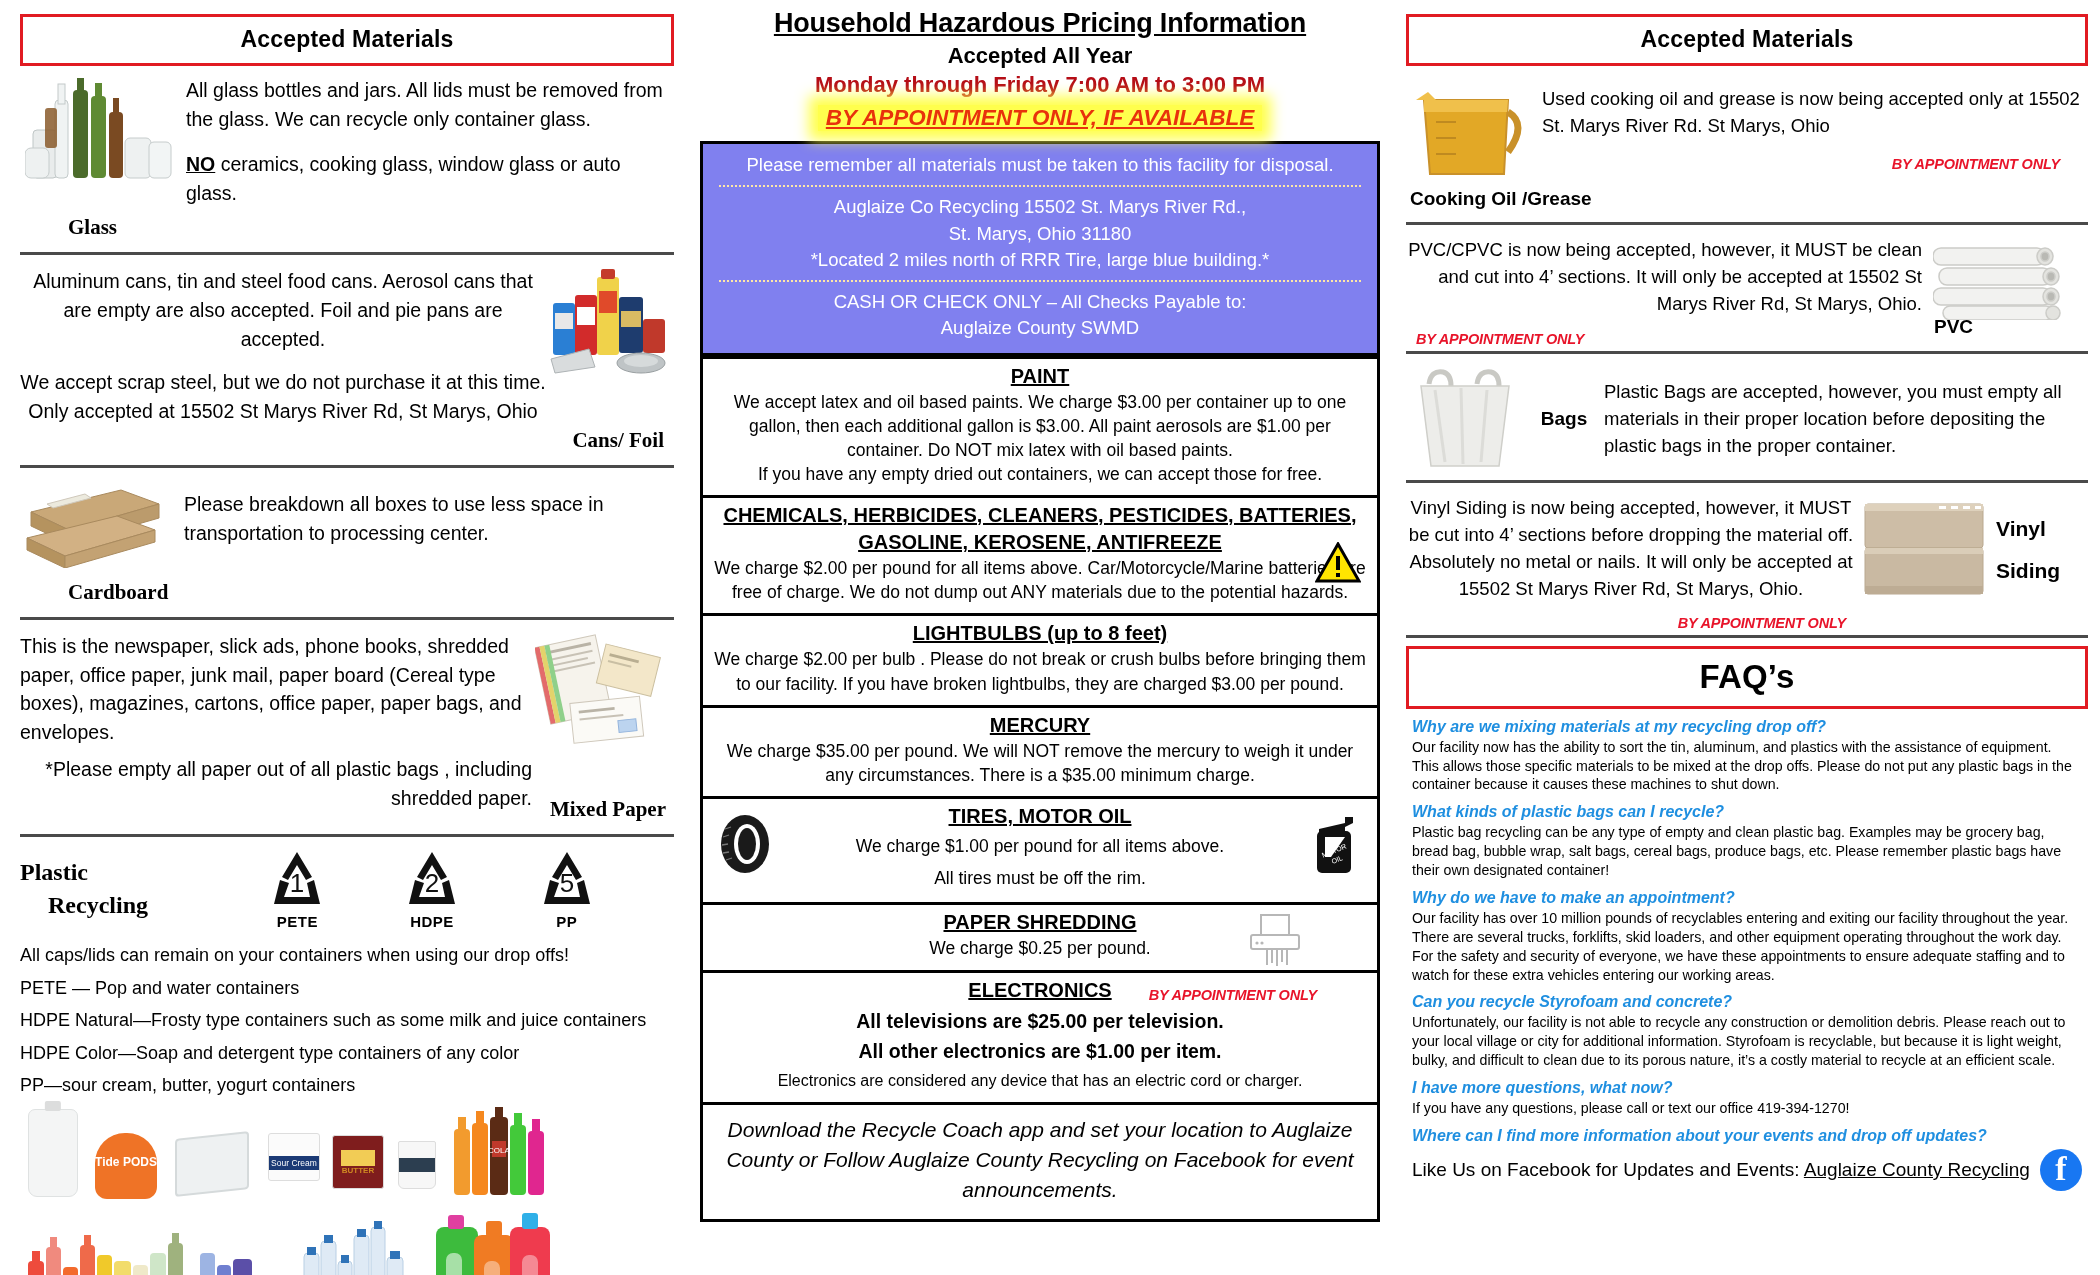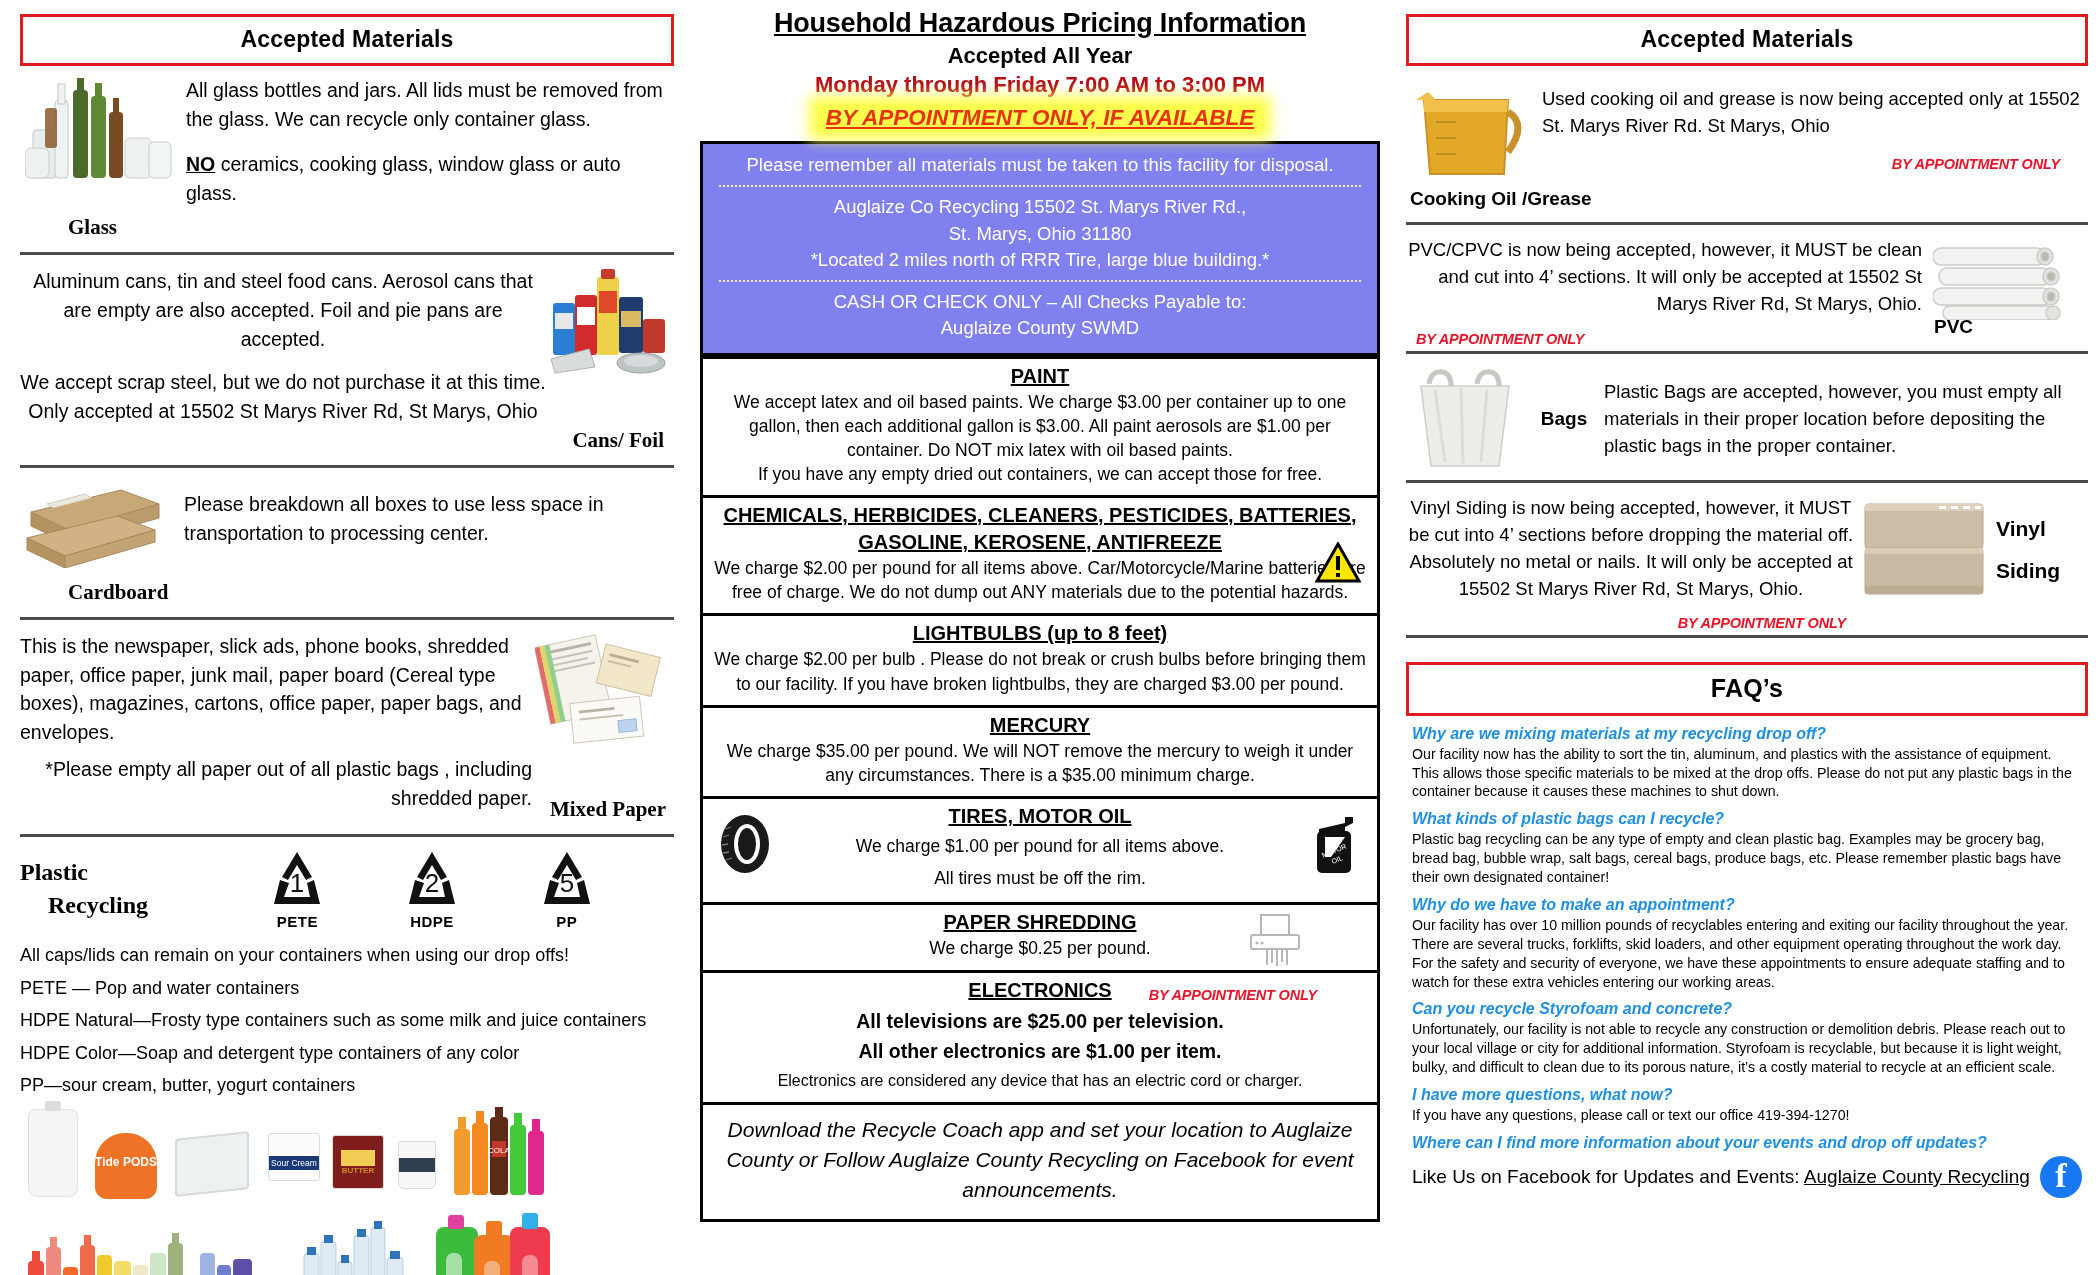--- a/index.html
+++ b/index.html
@@ -564,21 +564,21 @@
           </svg>
         </div>
         <div style="width:92px;padding-top:22px;">
           <div class="cap-sans" style="font-size:21px;">Vinyl</div>
           <div class="cap-sans" style="font-size:21px;margin-top:18px;">Siding</div>
         </div>
       </div>
     </div>
     <hr class="hr">
 
-    <div class="redbox" style="margin-top:24px;font-size:25px;">FAQ’s</div>
+    <div class="redbox" style="margin-top:8px;font-size:33px;">FAQ’s</div>
 
     <div style="margin-top:4px;padding:0 6px;">
       <div class="faq-q">Why are we mixing materials at my recycling drop off?</div>
       <div class="faq-a">Our facility now has the ability to sort the tin, aluminum, and plastics with the assistance of    equipment. This allows those specific materials to be mixed at the drop offs. Please do not put any plastic bags in the container because it causes these machines to shut down.</div>
 
       <div class="faq-q">What kinds of plastic bags can I recycle?</div>
       <div class="faq-a">Plastic bag recycling can be any type of empty and clean plastic bag. Examples may be grocery bag, bread bag, bubble wrap, salt bags, cereal bags, produce bags, etc. Please remember plastic bags have their own designated container!</div>
 
       <div class="faq-q">Why do we have to make an appointment?</div>
       <div class="faq-a">Our facility has over 10 million pounds of recyclables entering and exiting our facility throughout the year. There are several trucks, forklifts, skid loaders, and other equipment operating throughout the work day. For the safety and security of everyone, we have these appointments to ensure adequate staffing and to watch for these extra vehicles entering our working areas.</div>

